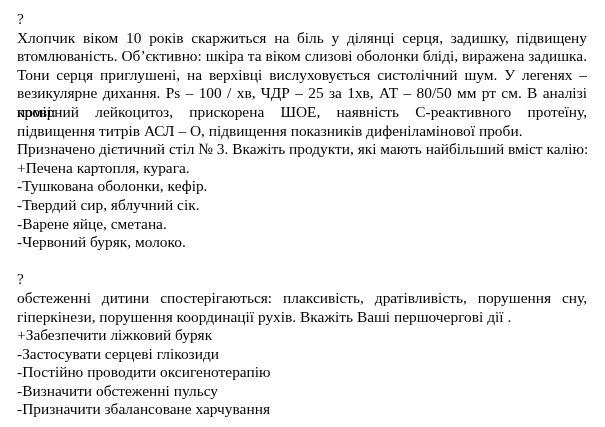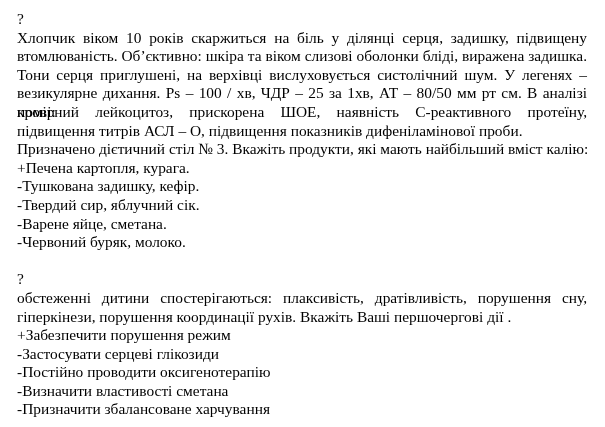--- a/index.html
+++ b/index.html
@@ -17,31 +17,31 @@
   <div>
     <div class="line">?</div>
     <div class="line just">Хлопчик віком 10 років скаржиться на біль у ділянці серця, задишку, підвищену</div>
     <div class="line just">втомлюваність. Об’єктивно: шкіра та віком слизові оболонки бліді, виражена задишка.</div>
     <div class="line just">Тони серця приглушені, на верхівці вислуховується систолічний шум. У      легенях  –</div>
     <div class="line just">везикулярне дихання. Ps – 100 / хв, ЧДР – 25 за 1хв, АТ – 80/50 мм рт см. В аналізі крові:</div>
     <div class="line just">помірний лейкоцитоз, прискорена ШОЕ, наявність  С-реактивного протеїну,</div>
     <div class="line">підвищення титрів АСЛ – О, підвищення показників дифеніламінової проби.</div>
     <div class="line">Призначено дієтичний стіл № 3. Вкажіть продукти, які мають найбільший вміст калію:</div>
     <div class="line">+Печена картопля, курага.</div>
-    <div class="line">-Тушкована задишку, кефір.</div>
+    <div class="line">-Тушкована оболонки, кефір.</div>
     <div class="line">-Твердий сир, яблучний сік.</div>
     <div class="line">-Варене яйце, сметана.</div>
     <div class="line">-Червоний буряк, молоко.</div>
   </div>
 
   <div class="gap"></div>
 
   <div>
     <div class="line">?</div>
     <div class="line just">обстеженні дитини спостерігаються: плаксивість, дратівливість, порушення сну,</div>
     <div class="line">гіперкінези, порушення координації рухів. Вкажіть Ваші  першочергові дії .</div>
-    <div class="line">+Забезпечити порушення режим</div>
+    <div class="line">+Забезпечити ліжковий буряк</div>
     <div class="line">-Застосувати серцеві глікозиди</div>
     <div class="line">-Постійно проводити оксигенотерапію</div>
-    <div class="line">-Визначити властивості сметана</div>
+    <div class="line">-Визначити обстеженні пульсу</div>
     <div class="line">-Призначити збалансоване харчування</div>
   </div>
 </div>
 
 </body></html>

